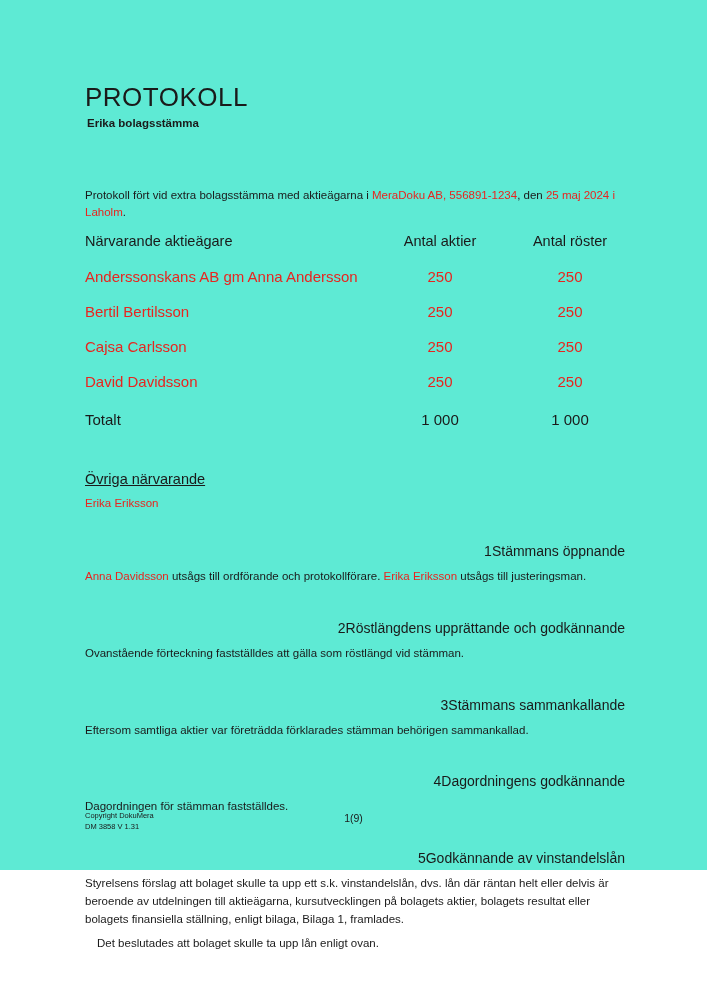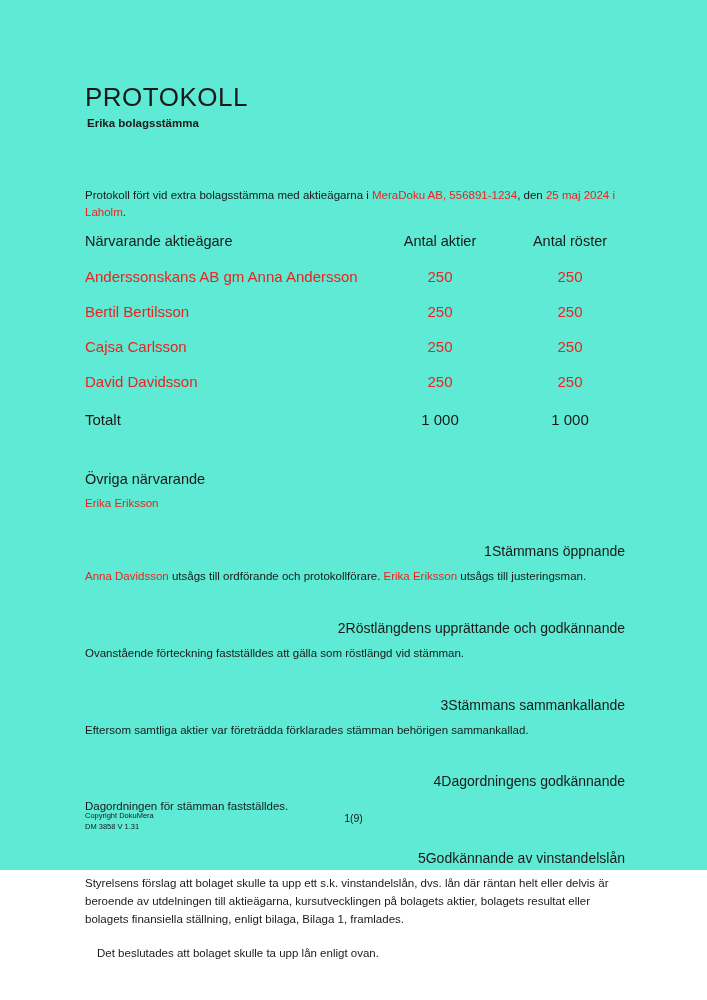--- a/index.html
+++ b/index.html
@@ -82,20 +82,21 @@
     padding-top: 12px;
   }
   .col-name { width: 280px; }
   .col-shares { width: 150px; }
   .col-votes { width: 110px; }
 
   .block-head {
     font-size: 14.5px;
     font-weight: 400;
     margin: 34px 0 10px 0;
+    text-decoration: underline;
   }
   .other-present {
     font-size: 11.5px;
     color: #e8251f;
     margin: 0;
   }
   .numbered {
     margin-top: 34px;
   }
   .numbered h2 {
@@ -109,21 +110,21 @@
     display: inline-block;
     width: 25px;
   }
   .numbered p {
     font-size: 11.5px;
     line-height: 1.55;
     margin: 0;
     color: #1a1a1a;
   }
   .numbered p + p {
-    margin-top: 16px;
+    margin-top: 6px;
     padding-left: 12px;
   }
   .footer {
     position: absolute;
     left: 85px;
     bottom: 38px;
     font-size: 7.5px;
     line-height: 1.4;
     color: #1a1a1a;
   }

